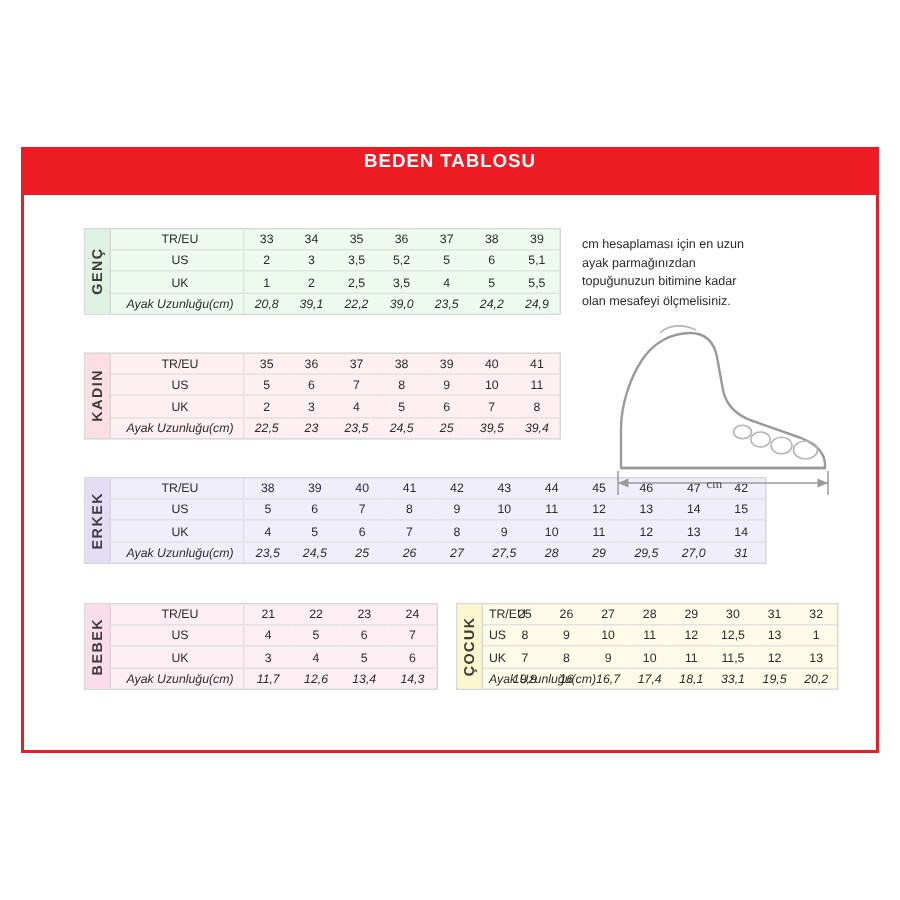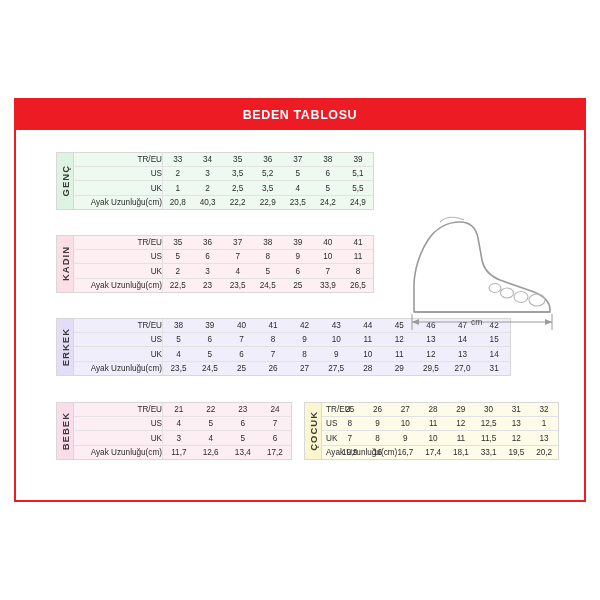--- a/index.html
+++ b/index.html
@@ -32,21 +32,20 @@
   }
   .title-bar {
     position: absolute;
     left: 0;
     top: 0;
     width: 100%;
     height: 30px;
     background: #ed1c24;
     color: #ffffff;
     display: flex;
-    align-items: center;
     justify-content: center;
     font-size: 12.5px;
     font-weight: bold;
     letter-spacing: 0.6px;
   }
   .content {
     position: absolute;
     left: 0;
     top: 30px;
     right: 0;
@@ -85,23 +84,23 @@
   }
   .block td {
     font-size: 8.2px;
     color: #2b2b2b;
     text-align: center;
     height: 13px;
     padding: 0;
     border-bottom: 1px solid #e2e2e2;
     white-space: nowrap;
   }
-  .block tr:last-child td { border-bottom: none; }
+  .block tr:last-child td { border-bottom: none; font-style: italic; }
   .block td.rowlabel {
-    text-align: right;
+    text-align: center;
     padding-left: 4px;
     width: 84px;
     border-right: 1px solid #e2e2e2;
   }
 
   
   .g-green { background: #eefaf0; }
   .g-green .side { background: #dff3e2; }
   .g-pink  { background: #fdeff2; }
   .g-pink  .side { background: #fbdfe5; }
@@ -129,20 +128,21 @@
     top: 78px;
     width: 180px;
     height: 125px;
   }
   .cm-label {
     position: absolute;
     left: 455px;
     top: 187px;
     font-size: 8.5px;
     color: #4a4a4a;
+    font-family: Liberation Serif, serif;
   }
 </style>
 </head>
 <body>
 
 <div class="page">
   <div class="frame">
 
     <div class="title-bar">
       <span>BEDEN TABLOSU</span>
@@ -182,23 +182,23 @@
             <td>2</td>
             <td>2,5</td>
             <td>3,5</td>
             <td>4</td>
             <td>5</td>
             <td>5,5</td>
           </tr>
           <tr>
             <td class="rowlabel">Ayak Uzunluğu(cm)</td>
             <td>20,8</td>
-            <td>40,3</td>
+            <td>39,1</td>
             <td>22,2</td>
-            <td>22,9</td>
+            <td>39,0</td>
             <td>23,5</td>
             <td>24,2</td>
             <td>24,9</td>
           </tr>
         </tbody>
           </table>
       </div>
 
       <div class="block g-pink" style="left:40px; top:105px; width:318px; height:58px;">
         <div class="side">
@@ -236,22 +236,22 @@
             <td>7</td>
             <td>8</td>
           </tr>
           <tr>
             <td class="rowlabel">Ayak Uzunluğu(cm)</td>
             <td>22,5</td>
             <td>23</td>
             <td>23,5</td>
             <td>24,5</td>
             <td>25</td>
-            <td>33,9</td>
-            <td>26,5</td>
+            <td>39,5</td>
+            <td>39,4</td>
           </tr>
         </tbody>
           </table>
       </div>
 
       <div class="block g-purple" style="left:40px; top:188px; width:455px; height:58px;">
         <div class="side">
           <span>ERKEK</span>
         </div>
         <table>
@@ -341,21 +341,21 @@
             <td>3</td>
             <td>4</td>
             <td>5</td>
             <td>6</td>
           </tr>
           <tr>
             <td class="rowlabel">Ayak Uzunluğu(cm)</td>
             <td>11,7</td>
             <td>12,6</td>
             <td>13,4</td>
-            <td>17,2</td>
+            <td>14,3</td>
           </tr>
         </tbody>
           </table>
       </div>
 
       <div class="block g-yellow" style="left:288px; top:272px; width:255px; height:58px;">
         <div class="side">
           <span>ÇOCUK</span>
         </div>
         <table>
@@ -401,20 +401,21 @@
             <td>17,4</td>
             <td>18,1</td>
             <td>33,1</td>
             <td>19,5</td>
             <td>20,2</td>
           </tr>
         </tbody>
           </table>
       </div>
 
+      <div class="note">cm hesaplaması için en uzun ayak parmağınızdan topuğunuzun bitimine kadar olan mesafeyi ölçmelisiniz.</div>
 
       <div class="foot-wrap">
         <svg width="180" height="125" viewBox="0 0 180 125">
           <path d="M20,104 L20,78 C20,62 26,44 34,32 C42,20 54,14 66,14 C76,14 82,20 84,30
                    L88,52 C90,62 96,68 106,72 L140,84 C150,88 156,94 156,102 L156,104 Z" fill="none" stroke="#9a9a9a" stroke-width="1.6" stroke-linejoin="round"></path>
           <path d="M20,104 L156,104" fill="none" stroke="#9a9a9a" stroke-width="1.6"></path>
 
           <ellipse cx="143" cy="92" rx="8" ry="6" fill="none" stroke="#b5b5b5" stroke-width="1.1"></ellipse>
           <ellipse cx="127" cy="89" rx="7" ry="5.5" fill="none" stroke="#b5b5b5" stroke-width="1.1"></ellipse>
           <ellipse cx="113" cy="85" rx="6.5" ry="5" fill="none" stroke="#b5b5b5" stroke-width="1.1"></ellipse>

